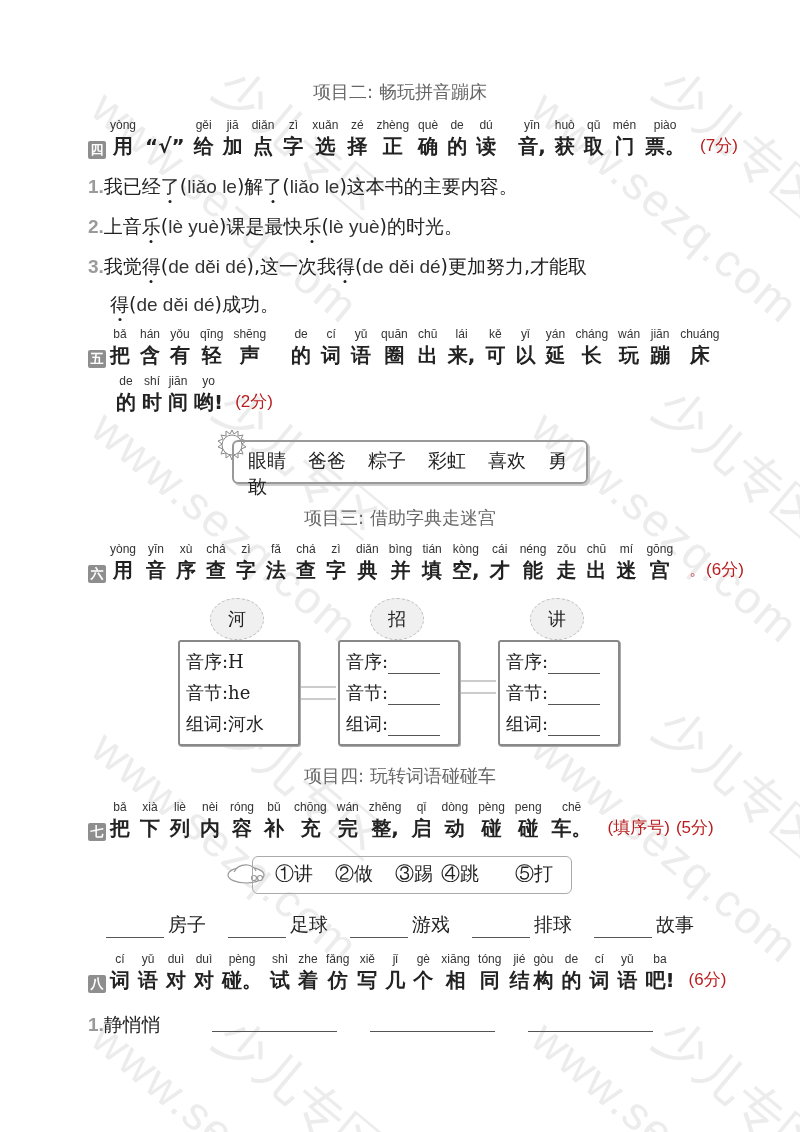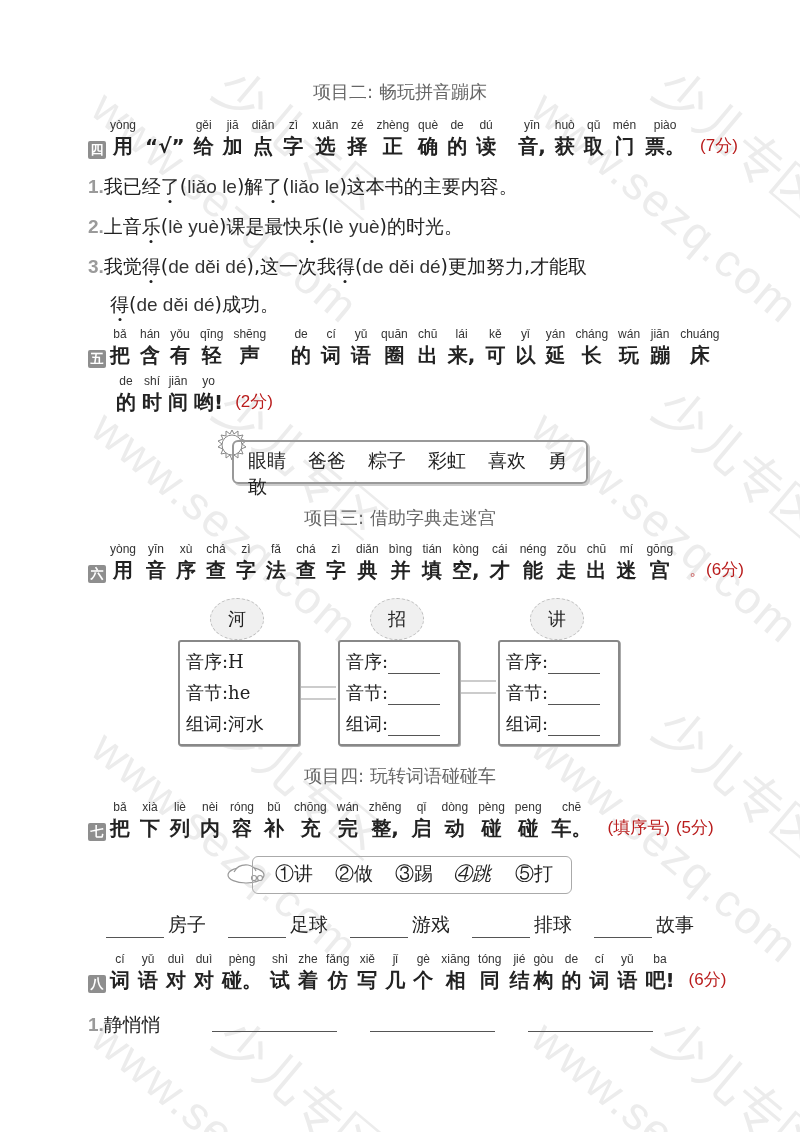--- a/index.html
+++ b/index.html
@@ -429,21 +429,21 @@
     <ellipse cx="20" cy="15" rx="18" ry="8"></ellipse>
     <path d="M8 12 q4 -8 14 -7 q6 1 8 6"></path>
     <circle cx="28" cy="18" r="2.5"></circle>
       <circle cx="34" cy="18" r="2.5"></circle>
   </g>
 </svg>
 <div class="optbox" id="q7-opts">
     <span class="o" style="left: 22px;">①讲</span>
     <span class="o" style="left: 82px;">②做</span>
     <span class="o" style="left: 142px;">③踢</span>
-    <span class="o" style="left: 200px; font-style: italic;">④跳</span>
+    <span class="o" style="left: 188px;">④跳</span>
     <span class="o" style="left: 262px;">⑤打</span>
   </div>
 
 <div id="q7-fill">
     <div class="fill" style="left: 106px;"><span class="u"></span><span>房子</span></div>
     <div class="fill" style="left: 228px;"><span class="u"></span><span>足球</span></div>
     <div class="fill" style="left: 350px;"><span class="u"></span><span>游戏</span></div>
     <div class="fill" style="left: 472px;"><span class="u"></span><span>排球</span></div>
     <div class="fill" style="left: 594px;"><span class="u"></span><span>故事</span></div>
   </div>

